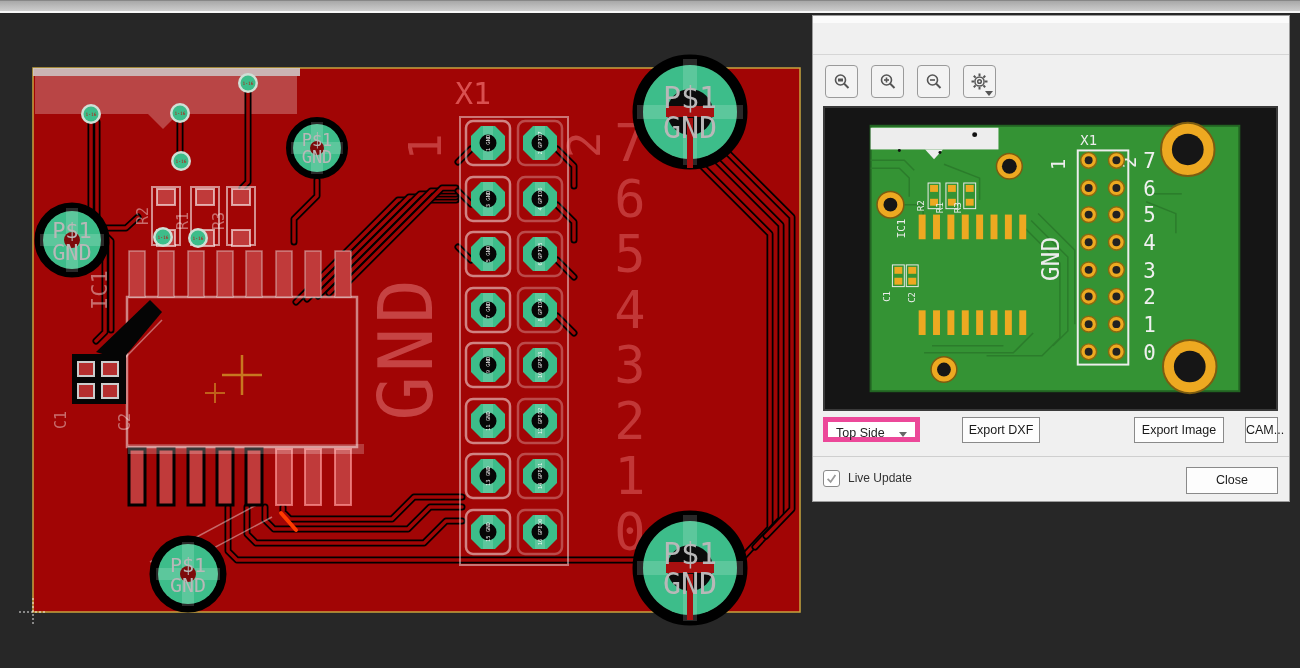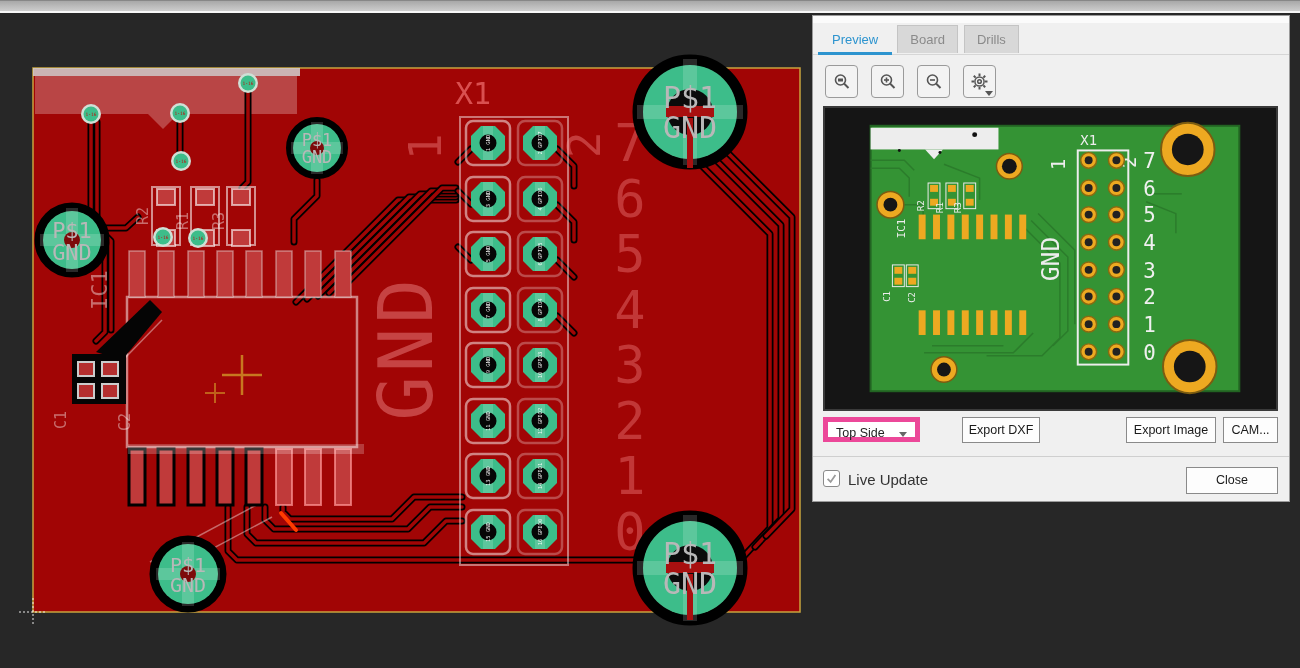--- a/index.html
+++ b/index.html
@@ -42,29 +42,29 @@
     border:2px solid #3a3a3a;box-sizing:border-box;}
   .preview-box svg{display:block;}
   .controls-row{position:absolute;left:10px;top:401px;right:11px;height:27px;}
   .side-select{position:absolute;left:0;top:0;width:97px;height:25px;background:#fff;border:5px solid #ec4899;
     box-sizing:border-box;font-size:12.5px;color:#222;line-height:23px;padding-left:8px;}
   .side-select .arrow{position:absolute;right:8px;top:10px;width:0;height:0;
     border-left:4px solid transparent;border-right:4px solid transparent;border-top:5px solid #666;}
   .btn{position:absolute;top:0;height:26px;background:#fdfdfd;border:1px solid #8a8a8a;border-radius:0;
     box-sizing:border-box;font-size:12.5px;color:#1a1a1a;text-align:center;line-height:24px;}
   .btn.dxf{right:238px;width:78px;}
-  .btn.img{right:62px;width:90px;margin-left:11px;}
-  .btn.cam{right:0;width:55px;}
+  .btn.img{right:54px;width:90px;margin-left:11px;}
+  .btn.cam{right:0;width:33px;}
   .divider{position:absolute;left:0;top:440px;right:0;height:1px;background:#cfcfcf;}
   .footer-row{position:absolute;left:10px;top:450px;right:11px;height:30px;}
   .checkbox{position:absolute;left:0;top:4px;width:17px;height:17px;background:#fff;border:1px solid #8a8a8a;
     border-radius:3px;box-sizing:border-box;}
   .checkbox svg{display:none;margin:1px;}
   .checkbox.checked svg{display:block;}
-  .cblabel{position:absolute;left:25px;top:5px;font-size:15px;color:#333;}
+  .cblabel{position:absolute;left:25px;top:5px;font-size:12px;color:#333;}
   .btn.close{right:0;top:1px;width:92px;height:27px;line-height:25px;}
 </style>
 </head>
 <body>
 
 <div class="topbar"></div>
 
 <div class="canvas">
 <svg width="810" height="655" viewBox="0 13 810 655">
   <defs>
@@ -395,25 +395,20 @@
   <g stroke="rgba(255,255,255,0.9)" stroke-width="1" stroke-dasharray="2,2">
     <line x1="19" y1="612" x2="47" y2="612"></line>
         <line x1="33" y1="598" x2="33" y2="626"></line>
   </g>
 </svg>
 </div>
 
 <div class="panel">
   <div class="topstrip"></div>
   <div class="tabline"></div>
-  <div class="tabs">
-    <div class="tab active"><span>Preview</span></div>
-    <div class="tab"><span>Board</span></div>
-    <div class="tab"><span>Drills</span></div>
-  </div>
 
   <div class="toolbar">
     <div class="tbtn">
       <svg width="18" height="18" viewBox="0 0 18 18">
         <circle cx="7.5" cy="7" r="5" fill="none" stroke="#555" stroke-width="1.6"></circle>
         <rect x="5" y="5.5" width="5" height="3" fill="#555"></rect>
         <line x1="11" y1="10.5" x2="15.5" y2="15" stroke="#555" stroke-width="2"></line>
       </svg>
     </div>
     <div class="tbtn">

